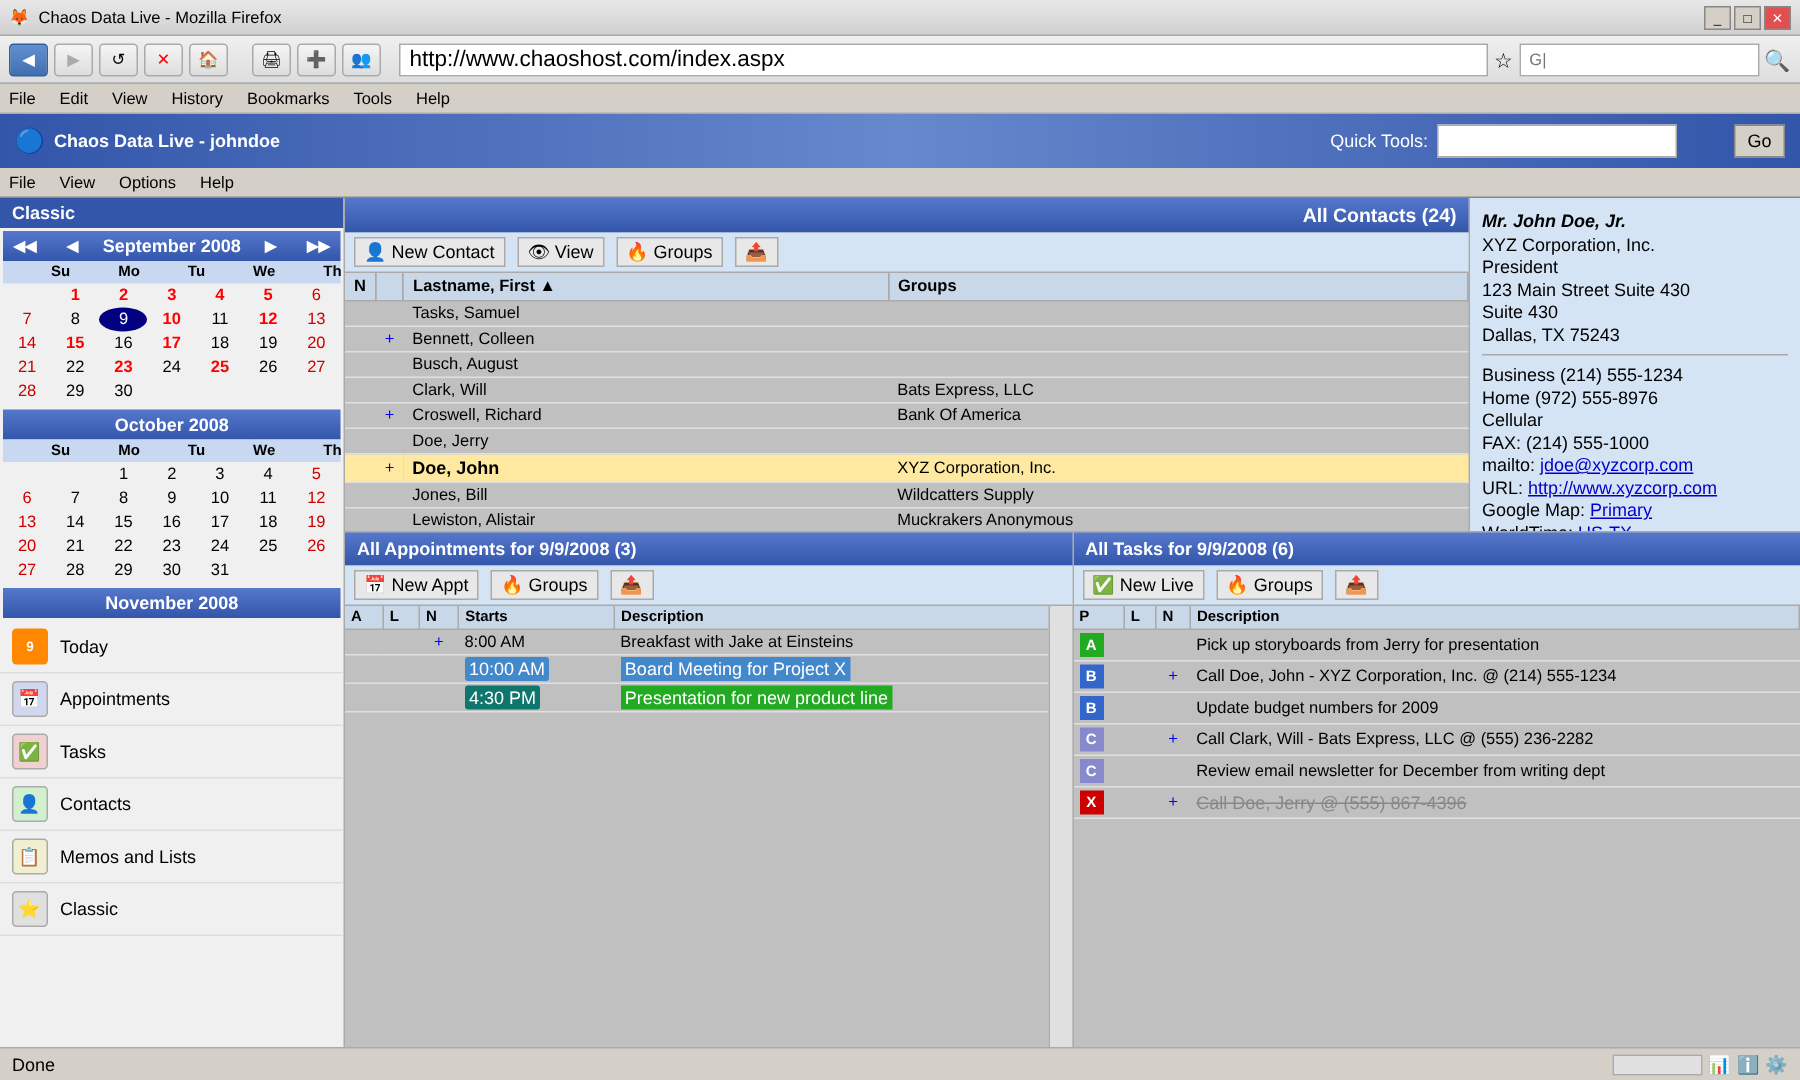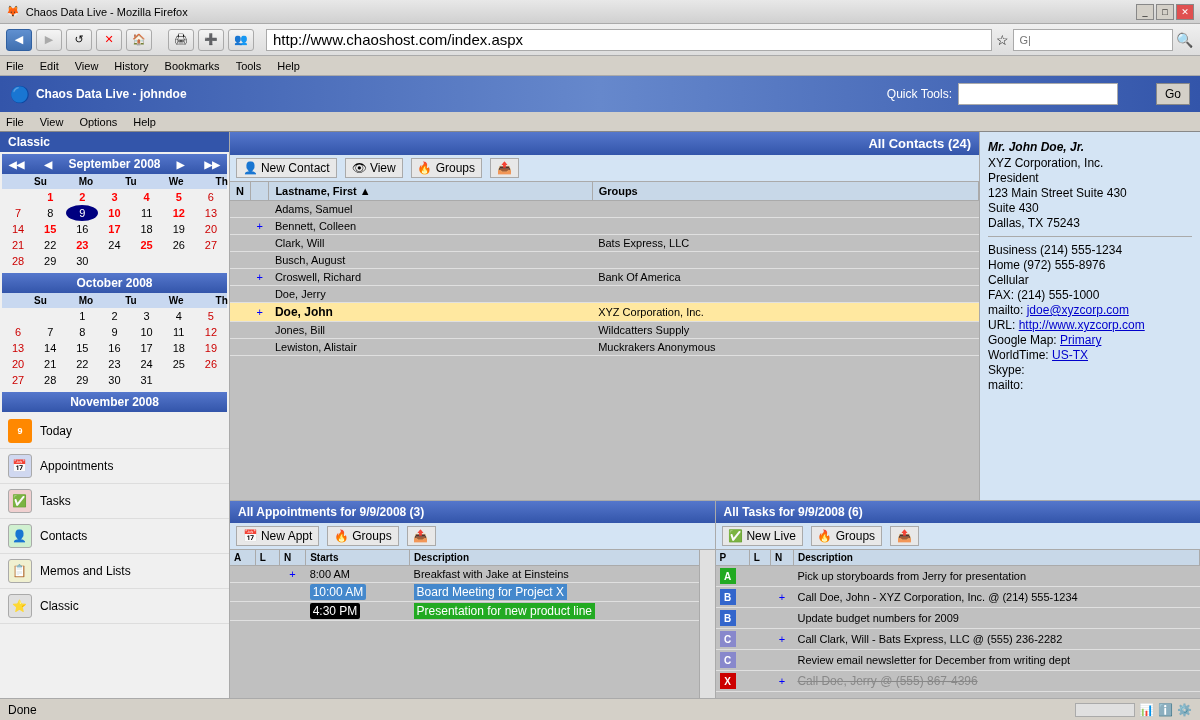--- a/index.html
+++ b/index.html
@@ -76,21 +76,21 @@
     .plus-col { width: 16px; color: blue; text-align: center; }
 
     
     .contact-detail { width: 220px; background: #d4e4f4; padding: 8px; font-size: 11px; overflow-y: auto; }
     .contact-detail .name { font-weight: bold; color: #000000; margin-bottom: 2px; font-style: italic; }
     .contact-detail .detail-line { margin: 1px 0; }
     .contact-detail a { color: #0000cc; }
     .detail-divider { border: none; border-top: 1px solid #aaa; margin: 6px 0; }
 
     
-    .bottom-panels { display: flex; height: 198px; border-top: 1px solid #aaa; }
+    .bottom-panels { display: flex; height: 344px; border-top: 1px solid #aaa; }
     .appt-panel { flex: 1; border-right: 1px solid #aaa; display: flex; flex-direction: column; }
     .tasks-panel { flex: 1; display: flex; flex-direction: column; }
     .panel-header { background: linear-gradient(to bottom, #5577cc, #3355aa); color: white; padding: 4px 8px; font-weight: bold; font-size: 12px; }
     .panel-toolbar { background: #d4e4f4; padding: 3px 6px; display: flex; align-items: center; gap: 8px; border-bottom: 1px solid #aaa; }
     .panel-content { flex: 1; overflow-y: auto; position: relative; }
     .appt-table { width: 100%; border-collapse: collapse; }
     .appt-table th { background: #c8d8e8; padding: 2px 4px; text-align: left; border-bottom: 1px solid #aaa; border-right: 1px solid #aaa; font-size: 10px; }
     .appt-table td { padding: 2px 4px; border-bottom: 1px solid #e0e0e0; font-size: 11px; vertical-align: middle; }
     .appt-time-blue { background: #4488cc; color: white; padding: 1px 3px; border-radius: 2px; }
     .appt-desc-blue { background: #4488cc; color: white; padding: 1px 3px; }
@@ -355,40 +355,40 @@
                 <th style="width:20px;">N</th>
                 <th style="width:16px;"></th>
                 <th>Lastname, First ▲</th>
                 <th>Groups</th>
               </tr>
             </thead>
             <tbody>
               <tr>
                 <td></td>
                 <td class="plus-col"></td>
-                <td>Adams, Samuel</td>
+                <td>Tasks, Samuel</td>
                 <td></td>
               </tr>
               <tr>
                 <td></td>
                 <td class="plus-col" style="color:blue;">+</td>
                 <td>Bennett, Colleen</td>
+                <td></td>
+              </tr>
+              <tr>
+                <td></td>
+                <td class="plus-col"></td>
+                <td>Busch, August</td>
                 <td></td>
               </tr>
               <tr>
                 <td></td>
                 <td class="plus-col"></td>
                 <td>Clark, Will</td>
                 <td>Bats Express, LLC</td>
-              </tr>
-              <tr>
-                <td></td>
-                <td class="plus-col"></td>
-                <td>Busch, August</td>
-                <td></td>
               </tr>
               <tr>
                 <td></td>
                 <td class="plus-col" style="color:blue;">+</td>
                 <td>Croswell, Richard</td>
                 <td>Bank Of America</td>
               </tr>
               <tr>
                 <td></td>
                 <td class="plus-col"></td>
@@ -479,21 +479,21 @@
                 <td></td>
                 <td></td>
                 <td></td>
                 <td><span class="appt-time-blue">10:00 AM</span></td>
                 <td><span class="appt-desc-blue">Board Meeting for Project X</span></td>
               </tr>
               <tr>
                 <td></td>
                 <td></td>
                 <td></td>
-                <td><span style="background:#000000;color:white;padding:1px 3px;border-radius:2px;">4:30 PM</span></td>
+                <td><span style="background:#0f766e;color:white;padding:1px 3px;border-radius:2px;">4:30 PM</span></td>
                 <td><span class="appt-desc-green">Presentation for new product line</span></td>
               </tr>
             </tbody>
           </table>
           <div class="scroll-bar-v"></div>
         </div>
       </div>
 
       <div class="tasks-panel">
         <div class="panel-header">All Tasks for 9/9/2008 (6)</div>

